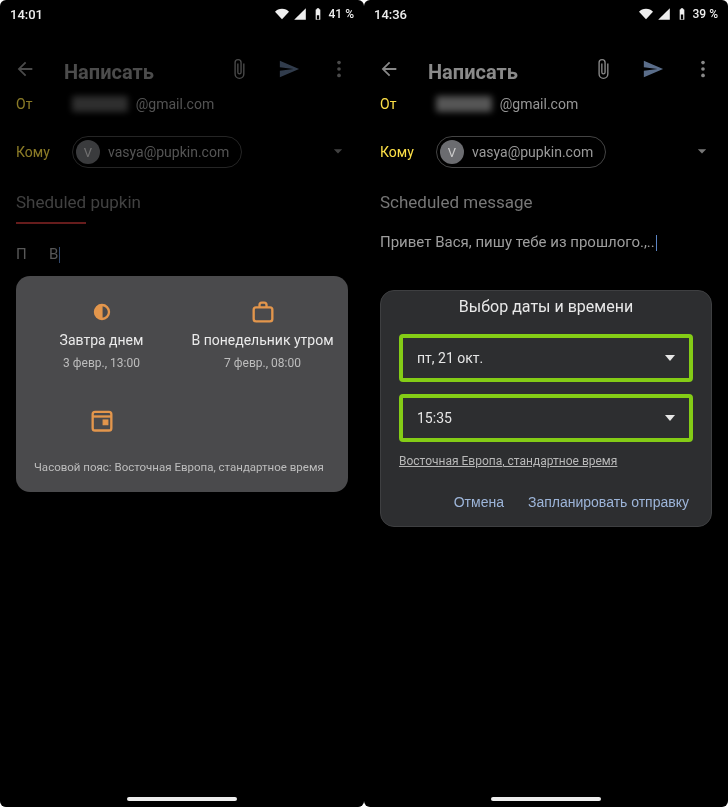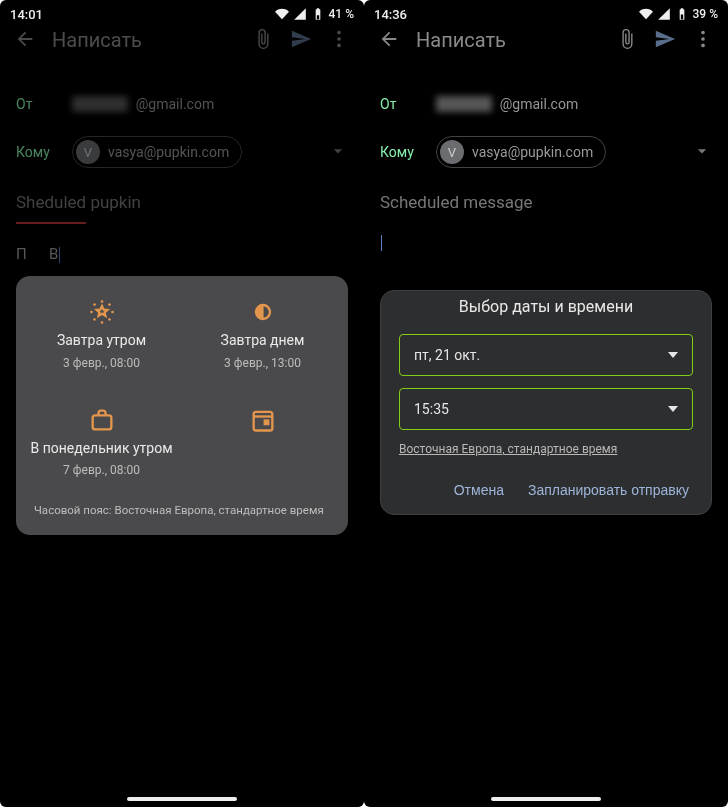--- a/index.html
+++ b/index.html
@@ -30,41 +30,42 @@
     font-size: 13px;
     font-weight: 500;
   }
   .statusbar .time { flex: 0 0 auto; }
   .statusbar .spacer { flex: 1; }
   .statusbar .indicators { display: flex; align-items: center; gap: 4px; font-size: 12px; }
   .statusbar svg { width: 14px; height: 14px; fill: #eee; }
   .toolbar {
     height: 56px;
     display: flex;
-    align-items: flex-start;
+    align-items: flex-end;
     padding: 0 14px;
-    gap: 16px;
+    gap: 28px;
     color: #888;
+    font-weight: bold;
   }
   .toolbar .title {
     font-size: 20px;
     flex: 1;
     color: #8a8a8a;
   }
   .toolbar svg { width: 22px; height: 22px; fill: #888; }
   .toolbar .send svg { fill: #5a6d8a; }
   .compose-row {
     display: flex;
     align-items: center;
     padding: 12px 16px;
     font-size: 14px;
     color: #888;
     gap: 14px;
   }
-  .compose-row .label { color: #86efac; width: 42px; }
+  .compose-row .label { color: #fde047; width: 42px; }
   .compose-row .value { flex: 1; color: #969696; display:flex; align-items:flex-start; gap:8px; }
   .blur { filter: blur(3px); background: #555; color: transparent; border-radius:2px; padding: 0 14px; }
   .chip {
     display: inline-flex;
     align-items: center;
     gap: 8px;
     border: 1px solid #444;
     border-radius: 20px;
     padding: 3px 12px 3px 3px;
     color: #9a9a9a;
@@ -145,21 +146,21 @@
     padding: 6px 18px 10px;
     color: #e6e6e6;
   }
   .picker-title {
     text-align: center;
     font-size: 16px;
     color: #e8e8e8;
     margin-bottom: 18px;
   }
   .picker-field {
-    border: 1px solid #84cc16;
+    border: 4px solid #84cc16;
     border-radius: 4px;
     padding: 12px 14px;
     display: flex;
     align-items: center;
     justify-content: space-between;
     font-size: 14px;
     color: #e6e6e6;
     margin-bottom: 12px;
     background: #2d2e30;
   }
@@ -266,37 +267,20 @@
   </div>
 
   <div class="body-text">
     <span>П</span>&nbsp;&nbsp;&nbsp;&nbsp;&nbsp;&nbsp;<span>В</span><span class="cursor"></span>
   </div>
 
   <div class="dim-overlay"></div>
 
   <div class="modal-card">
     <div class="grid">
-      <div class="option">
-        <svg viewBox="0 0 24 24">
-            <path fill="none" stroke-width="2" d="M12 7l1.5 3 3 .3-2.3 2 .7 3-2.9-1.7L9.1 15.3l.7-3-2.3-2 3-.3z"></path>
-            <g stroke-width="2">
-              <line x1="12" y1="2" x2="12" y2="4"></line>
-              <line x1="12" y1="20" x2="12" y2="22"></line>
-              <line x1="2" y1="12" x2="4" y2="12"></line>
-              <line x1="20" y1="12" x2="22" y2="12"></line>
-              <line x1="4.9" y1="4.9" x2="6.3" y2="6.3"></line>
-              <line x1="17.7" y1="17.7" x2="19.1" y2="19.1"></line>
-              <line x1="4.9" y1="19.1" x2="6.3" y2="17.7"></line>
-              <line x1="17.7" y1="6.3" x2="19.1" y2="4.9"></line>
-            </g>
-          </svg>
-        <div class="name">Завтра утром</div>
-        <div class="sub">3 февр., 08:00</div>
-      </div>
       <div class="option">
         <svg viewBox="0 0 24 24">
             <path d="M12 6a6 6 0 0 0 0 12z" fill="#e3964c"></path>
             <circle cx="12" cy="12" r="6" fill="none" stroke-width="2"></circle>
           </svg>
         <div class="name">Завтра днем</div>
         <div class="sub">3 февр., 13:00</div>
       </div>
       <div class="option">
         <svg viewBox="0 0 24 24">
@@ -385,21 +369,21 @@
           <path d="M7 10l5 5 5-5z"></path>
         </svg>
     </span>
   </div>
 
   <div class="subject">
     <span>Scheduled message</span>
   </div>
 
   <div class="body-text">
-    <span class="cursor"></span>
+    <span>Привет Вася, пишу тебе из прошлого.,..</span><span class="cursor"></span>
   </div>
 
   <div class="picker-card">
     <div class="picker-title">Выбор даты и времени</div>
     <div class="picker-field">
       <span>пт, 21 окт.</span>
       <svg viewBox="0 0 10 10">
           <path d="M0 2l5 6 5-6z"></path>
         </svg>
     </div>

